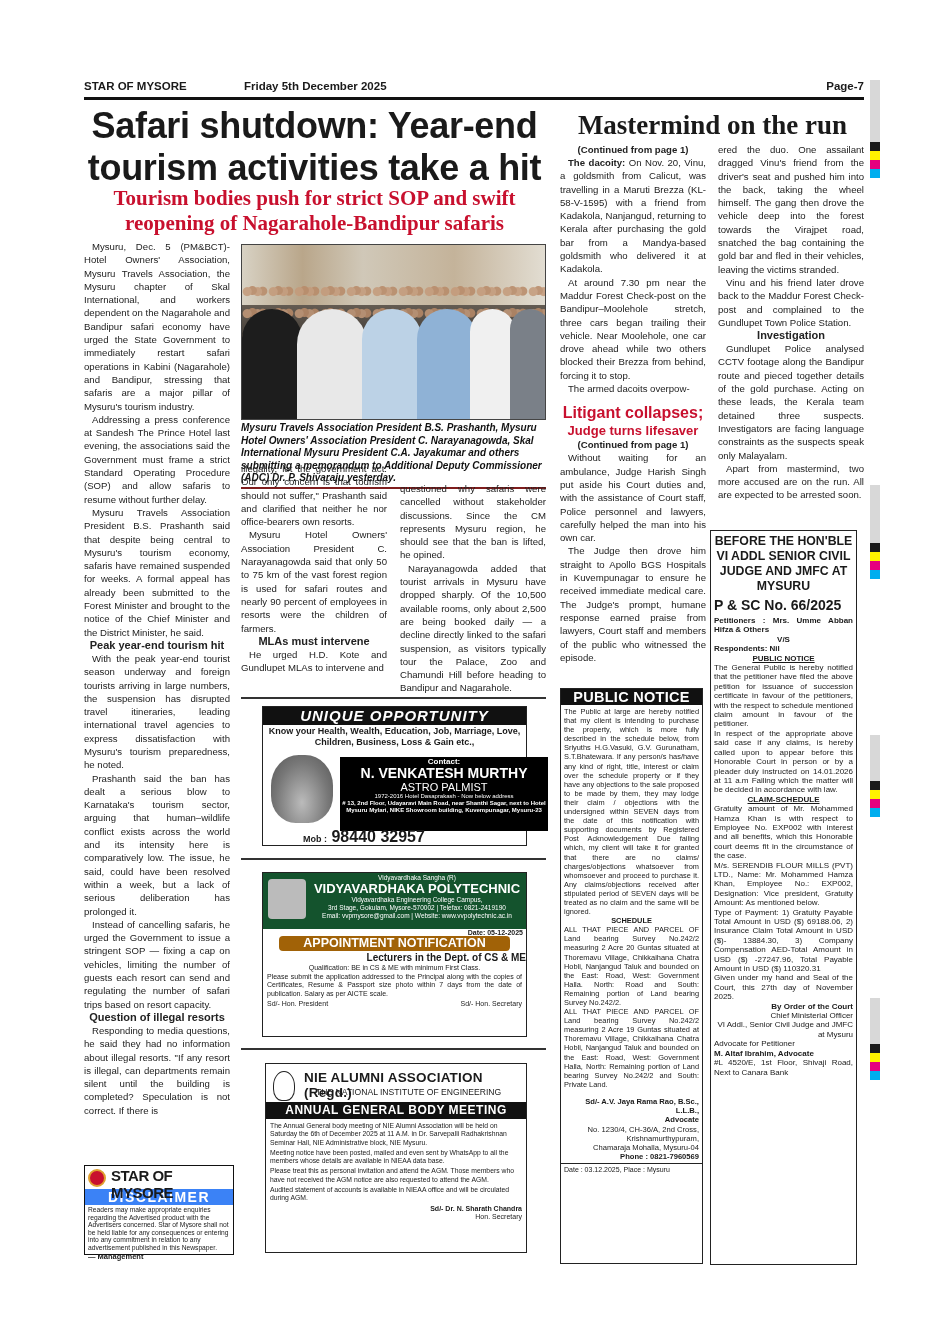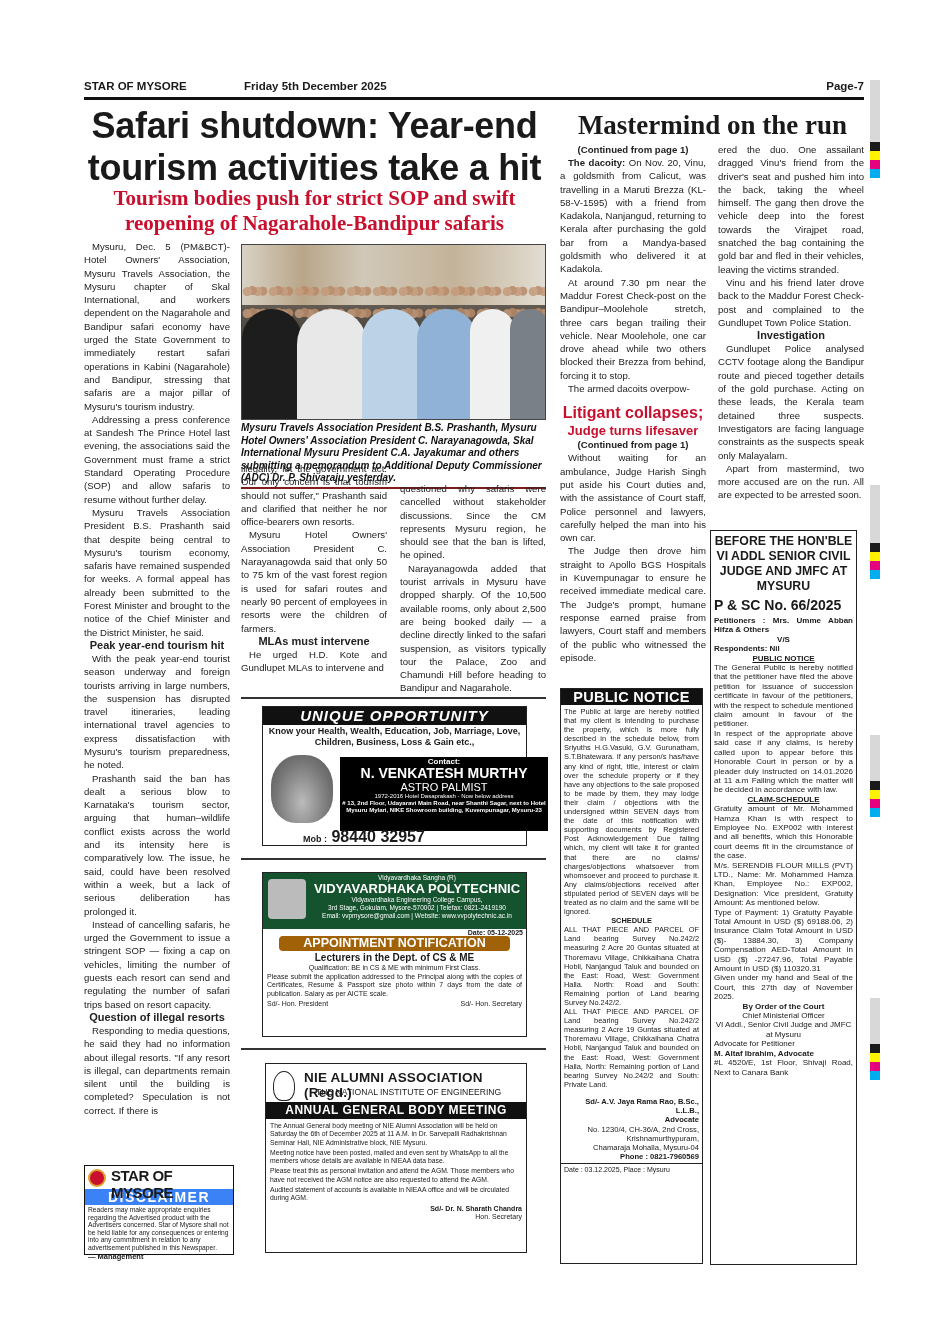--- a/index.html
+++ b/index.html
@@ -37,21 +37,21 @@
 .ad1 .mob{position:absolute;left:40px;top:122px;font-weight:bold;font-size:16px;line-height:16px}
 .ad1 .mob small{font-size:9px}
 .hr{height:2px;background:#333}
 .ad2{left:262px;top:872px;width:265px;height:165px}
 .ad2 .top{background:#14532d;color:#fff;height:56px;position:relative}
 .ad2 .logo{position:absolute;left:5px;top:6px;width:38px;height:40px;background:#bbb;border-radius:4px}
 .ad2 .t{position:absolute;left:48px;top:1px;width:212px;text-align:center;font-size:6.5px;line-height:8px}
 .ad2 .t b.big{font-size:13px;line-height:14px;display:block}
 .ad2 .date{text-align:right;font-size:7px;font-weight:bold;padding-right:3px}
 .ad2 .appt{margin:0 16px;background:#a16207;color:#fff;font-weight:bold;font-size:12.5px;text-align:center;border-radius:4px;line-height:15px}
-.ad2 .lect{font-size:10px;font-weight:bold;text-align:center;line-height:13px}
+.ad2 .lect{font-size:10px;font-weight:bold;text-align:right;line-height:13px}
 .ad2 .body{font-size:7px;line-height:8.5px;padding:0 4px;text-align:justify}
 .ad2 .sigs{display:flex;justify-content:space-between;font-size:7px;padding:2px 4px}
 .ad3{left:265px;top:1063px;width:262px;height:190px}
 .ad3 .logo{position:absolute;left:7px;top:7px;width:22px;height:30px;border:1.5px solid #222;border-radius:50% 50% 40% 40%}
 .ad3 .n1{position:absolute;left:38px;top:6px;font-weight:bold;font-size:13.5px;letter-spacing:.2px}
 .ad3 .n2{position:absolute;left:50px;top:23px;font-size:8.6px}
 .ad3 .bar{position:absolute;left:0;top:38px;width:100%;height:17px;background:#111;color:#fff;text-align:center;font-weight:bold;font-size:12px;line-height:17px;letter-spacing:.5px}
 .ad3 .body{position:absolute;left:4px;top:58px;width:252px;font-size:6.8px;line-height:8.3px}
 .ad3 .body p{margin-bottom:2px}
 .ad3 .sig{text-align:right;font-size:7px;line-height:8px}
@@ -69,21 +69,21 @@
 .pn .bar{background:#111;color:#fff;text-align:center;font-weight:bold;font-size:14.5px;line-height:16px;letter-spacing:.3px}
 .pn .body{font-size:7.4px;line-height:9.1px;padding:2px 3px;text-align:justify}
 .pn .sched{text-align:center;font-weight:bold}
 .pn .sig{text-align:right;font-size:7.6px;line-height:9.2px;margin-top:6px;padding:0 3px}
 .pn .foot{border-top:1px solid #222;font-size:7px;padding:2px 3px;margin-top:2px}
 .ct{left:710px;top:530px;width:147px;height:735px;border:1.5px solid #222;padding:3px 3px}
 .ct .h{text-align:center;font-weight:bold;font-size:12.3px;line-height:15px}
 .ct .pc{font-weight:bold;font-size:14px;line-height:18px;margin:2px 0}
 .ct .b{font-size:8px;line-height:9.4px;text-align:justify}
 .ct .c{text-align:center;font-weight:bold;text-decoration:underline}
-.ct .r{text-align:center}
+.ct .r{text-align:right}
 .cmyk{left:870px;width:10px}
 .cmyk .g{height:58px;background:#d8d8d8}
 .cmyk div{height:9px}
 </style>
 </head>
 <body>
 
 <div class="abs mast">
   <span class="paper">STAR OF MYSORE</span>
   <span class="date">Friday 5th December 2025</span>

